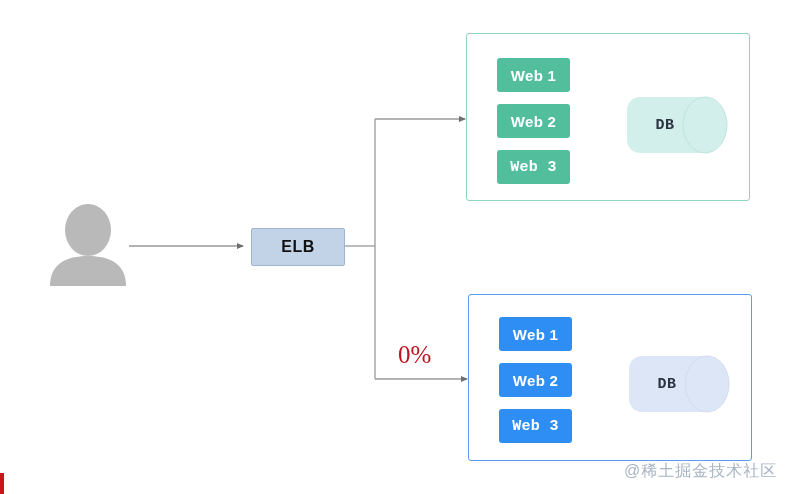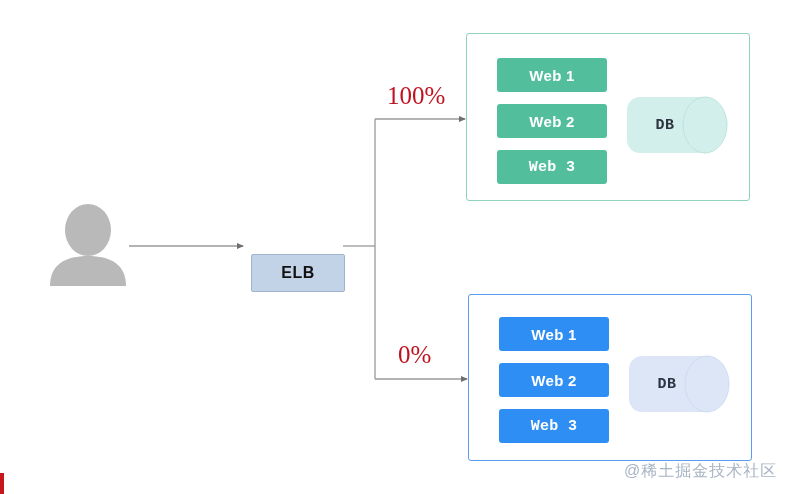--- a/index.html
+++ b/index.html
@@ -43,21 +43,20 @@
     left: 251px;
     top: 228px;
     width: 92px;
     height: 36px;
     background: #c2d3e8;
     border: 1px solid #9fb4cf;
     border-radius: 2px;
     display: flex;
     align-items: center;
     justify-content: center;
-    margin-top: 26px;
   }
   #elb-node .node-label {
     font-size: 16px;
     font-weight: bold;
     color: #111111;
     letter-spacing: 0.5px;
   }
 
   
   .group-box {
@@ -76,21 +75,21 @@
     left: 468px;
     top: 294px;
     width: 282px;
     height: 165px;
     border: 1.5px solid #5a9ced;
   }
 
   
   .web-chip {
     position: absolute;
-    width: 110px;
+    width: 73px;
     height: 34px;
     border-radius: 3px;
     display: flex;
     align-items: center;
     justify-content: center;
     text-align: center;
   }
   .web-chip .chip-label {
     font-size: 15px;
     font-weight: bold;
@@ -193,21 +192,20 @@
 
   <svg id="user-avatar" viewBox="0 0 80 82" width="80" height="82">
     <ellipse cx="40" cy="26" rx="23" ry="26" fill="#b9b9b9"></ellipse>
     <path d="M2,82 C2,60 18,52 40,52 C62,52 78,60 78,82 Z" fill="#b9b9b9"></path>
   </svg>
 
   <div id="elb-node">
     <span class="node-label">ELB</span>
   </div>
 
-  <div class="pct-label" id="pct-top">100%</div>
   <div class="pct-label" id="pct-bottom">0%</div>
 
   <div class="group-box" id="group-green">
 
     <div class="web-chip chip-green slot0">
       <span class="chip-label">Web 1</span>
     </div>
     <div class="web-chip chip-green slot1">
       <span class="chip-label">Web 2</span>
     </div>

